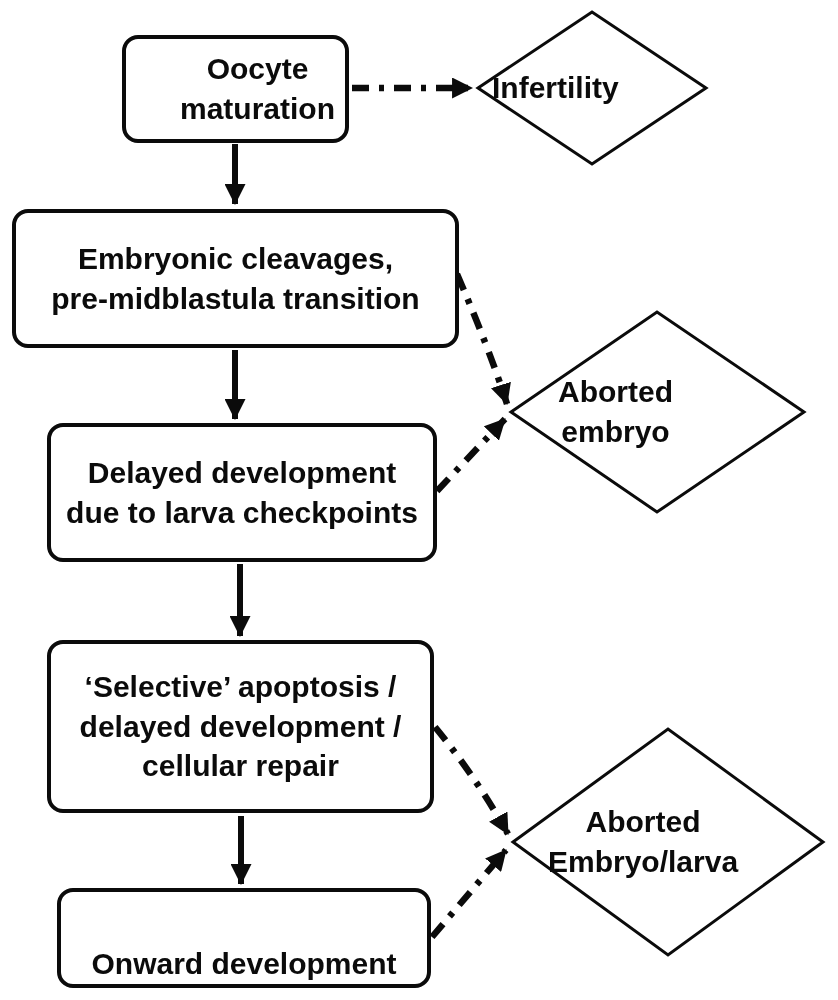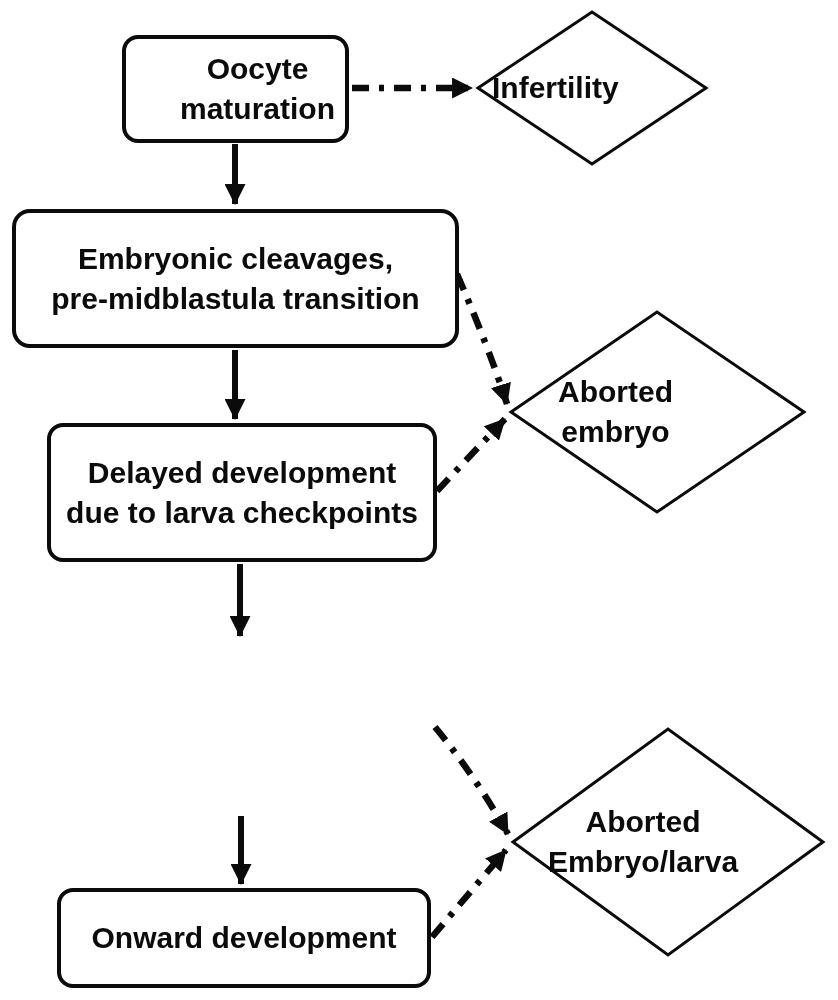--- a/index.html
+++ b/index.html
@@ -44,24 +44,24 @@
   }
   .diamond-label-wrap {
     position: absolute;
     display: flex;
     align-items: center;
     justify-content: flex-start;
     text-align: center;
   }
   
   #box-oocyte       { left: 122px; top: 35px;  width: 227px; height: 108px; padding-left: 44px; }
-  #box-cleavages    { left: 12px;  top: 209px; width: 447px; height: 139px; border-radius: 18px; }
+  #box-cleavages    { left: 12px;  top: 209px; width: 447px; height: 139px; }
   #box-delayed      { left: 47px;  top: 423px; width: 390px; height: 139px; }
   #box-apoptosis    { left: 47px;  top: 640px; width: 387px; height: 173px; }
-  #box-onward       { left: 57px;  top: 888px; width: 374px; height: 100px; }
+  #box-onward       { left: 57px;  top: 888px; width: 374px; height: 100px; align-items: flex-end; }
   
   #label-infertility   { left: 492px; top: 58px;  width: 200px; height: 60px; }
   #label-aborted-embryo{ left: 558px; top: 372px; width: 200px; height: 80px; }
   #label-aborted-larva { left: 548px; top: 802px; width: 240px; height: 80px; }
 </style>
 </head>
 <body>
 
 <div id="canvas">
 
@@ -96,20 +96,25 @@
   <div id="box-cleavages" class="node-box">
     <span class="node-label">Embryonic cleavages,
 pre-midblastula transition</span>
   </div>
 
   <div id="box-delayed" class="node-box">
     <span class="node-label">Delayed development
 due to larva checkpoints</span>
   </div>
 
+  <div id="box-apoptosis" class="node-box">
+    <span class="node-label">‘Selective’ apoptosis /
+delayed development /
+cellular repair</span>
+  </div>
 
   <div id="box-onward" class="node-box">
     <span class="node-label">Onward development</span>
   </div>
 
   <div id="label-infertility" class="diamond-label-wrap">
     <span class="diamond-label">Infertility</span>
   </div>
 
   <div id="label-aborted-embryo" class="diamond-label-wrap">

